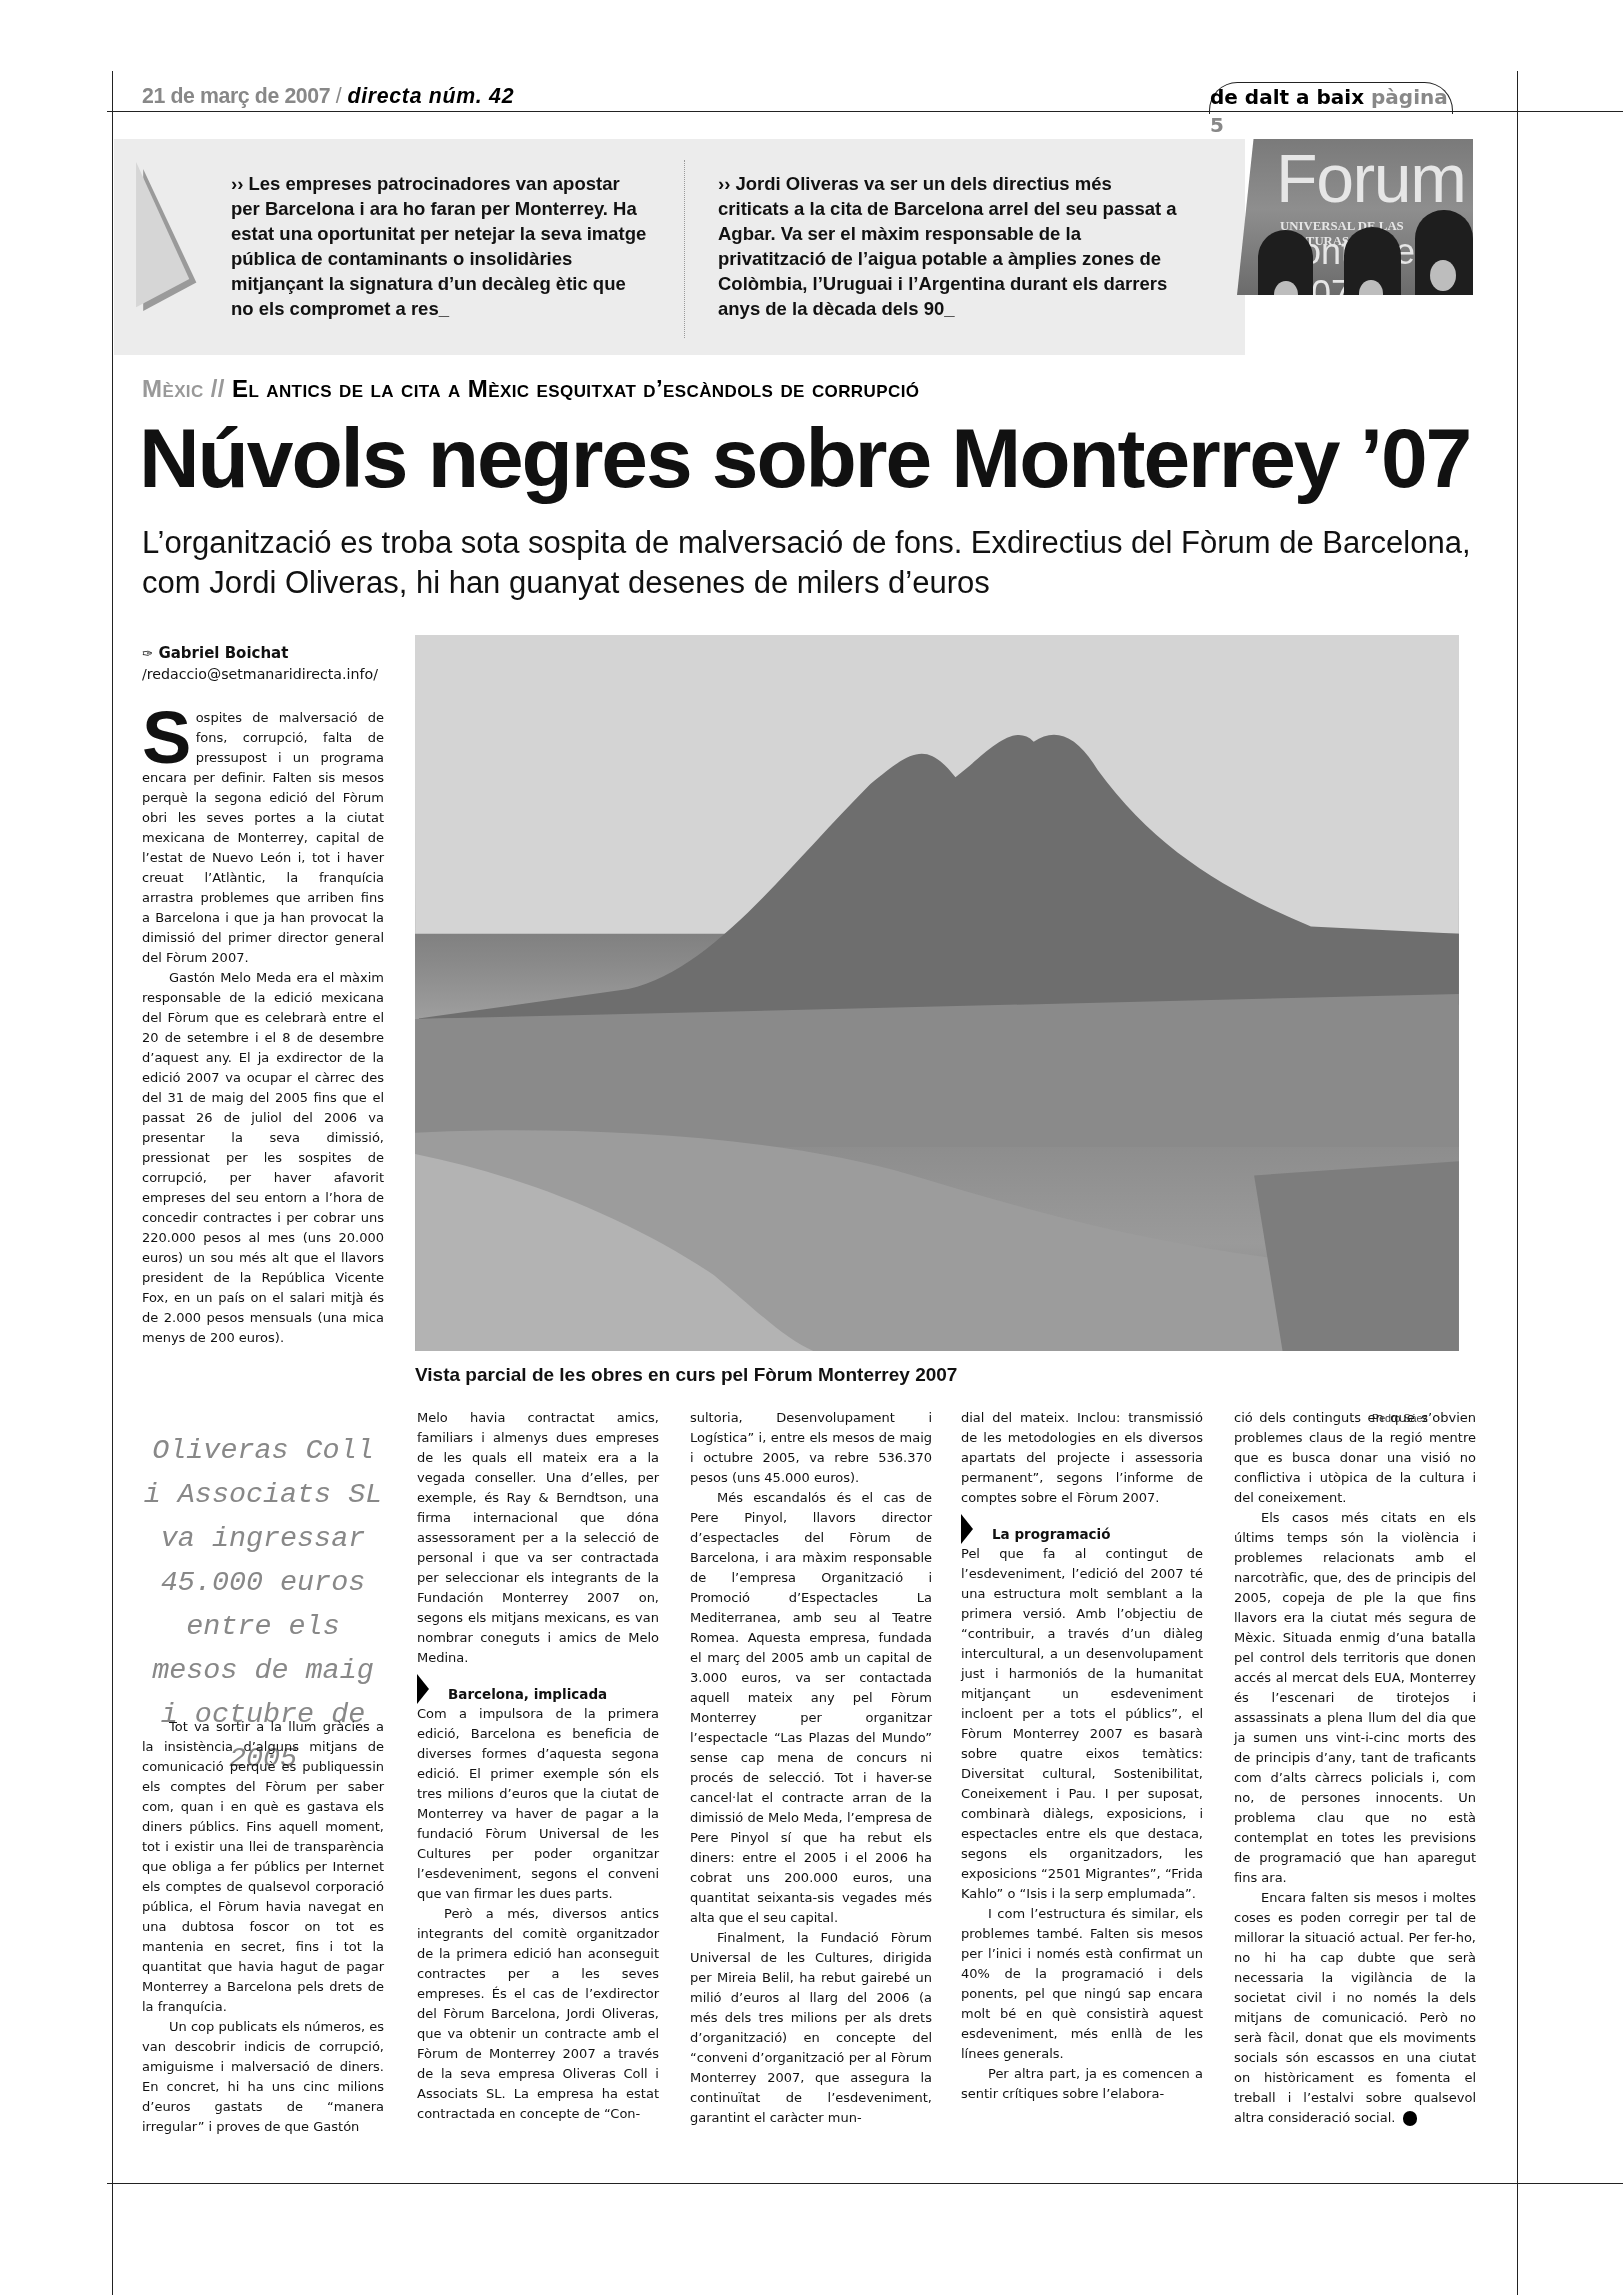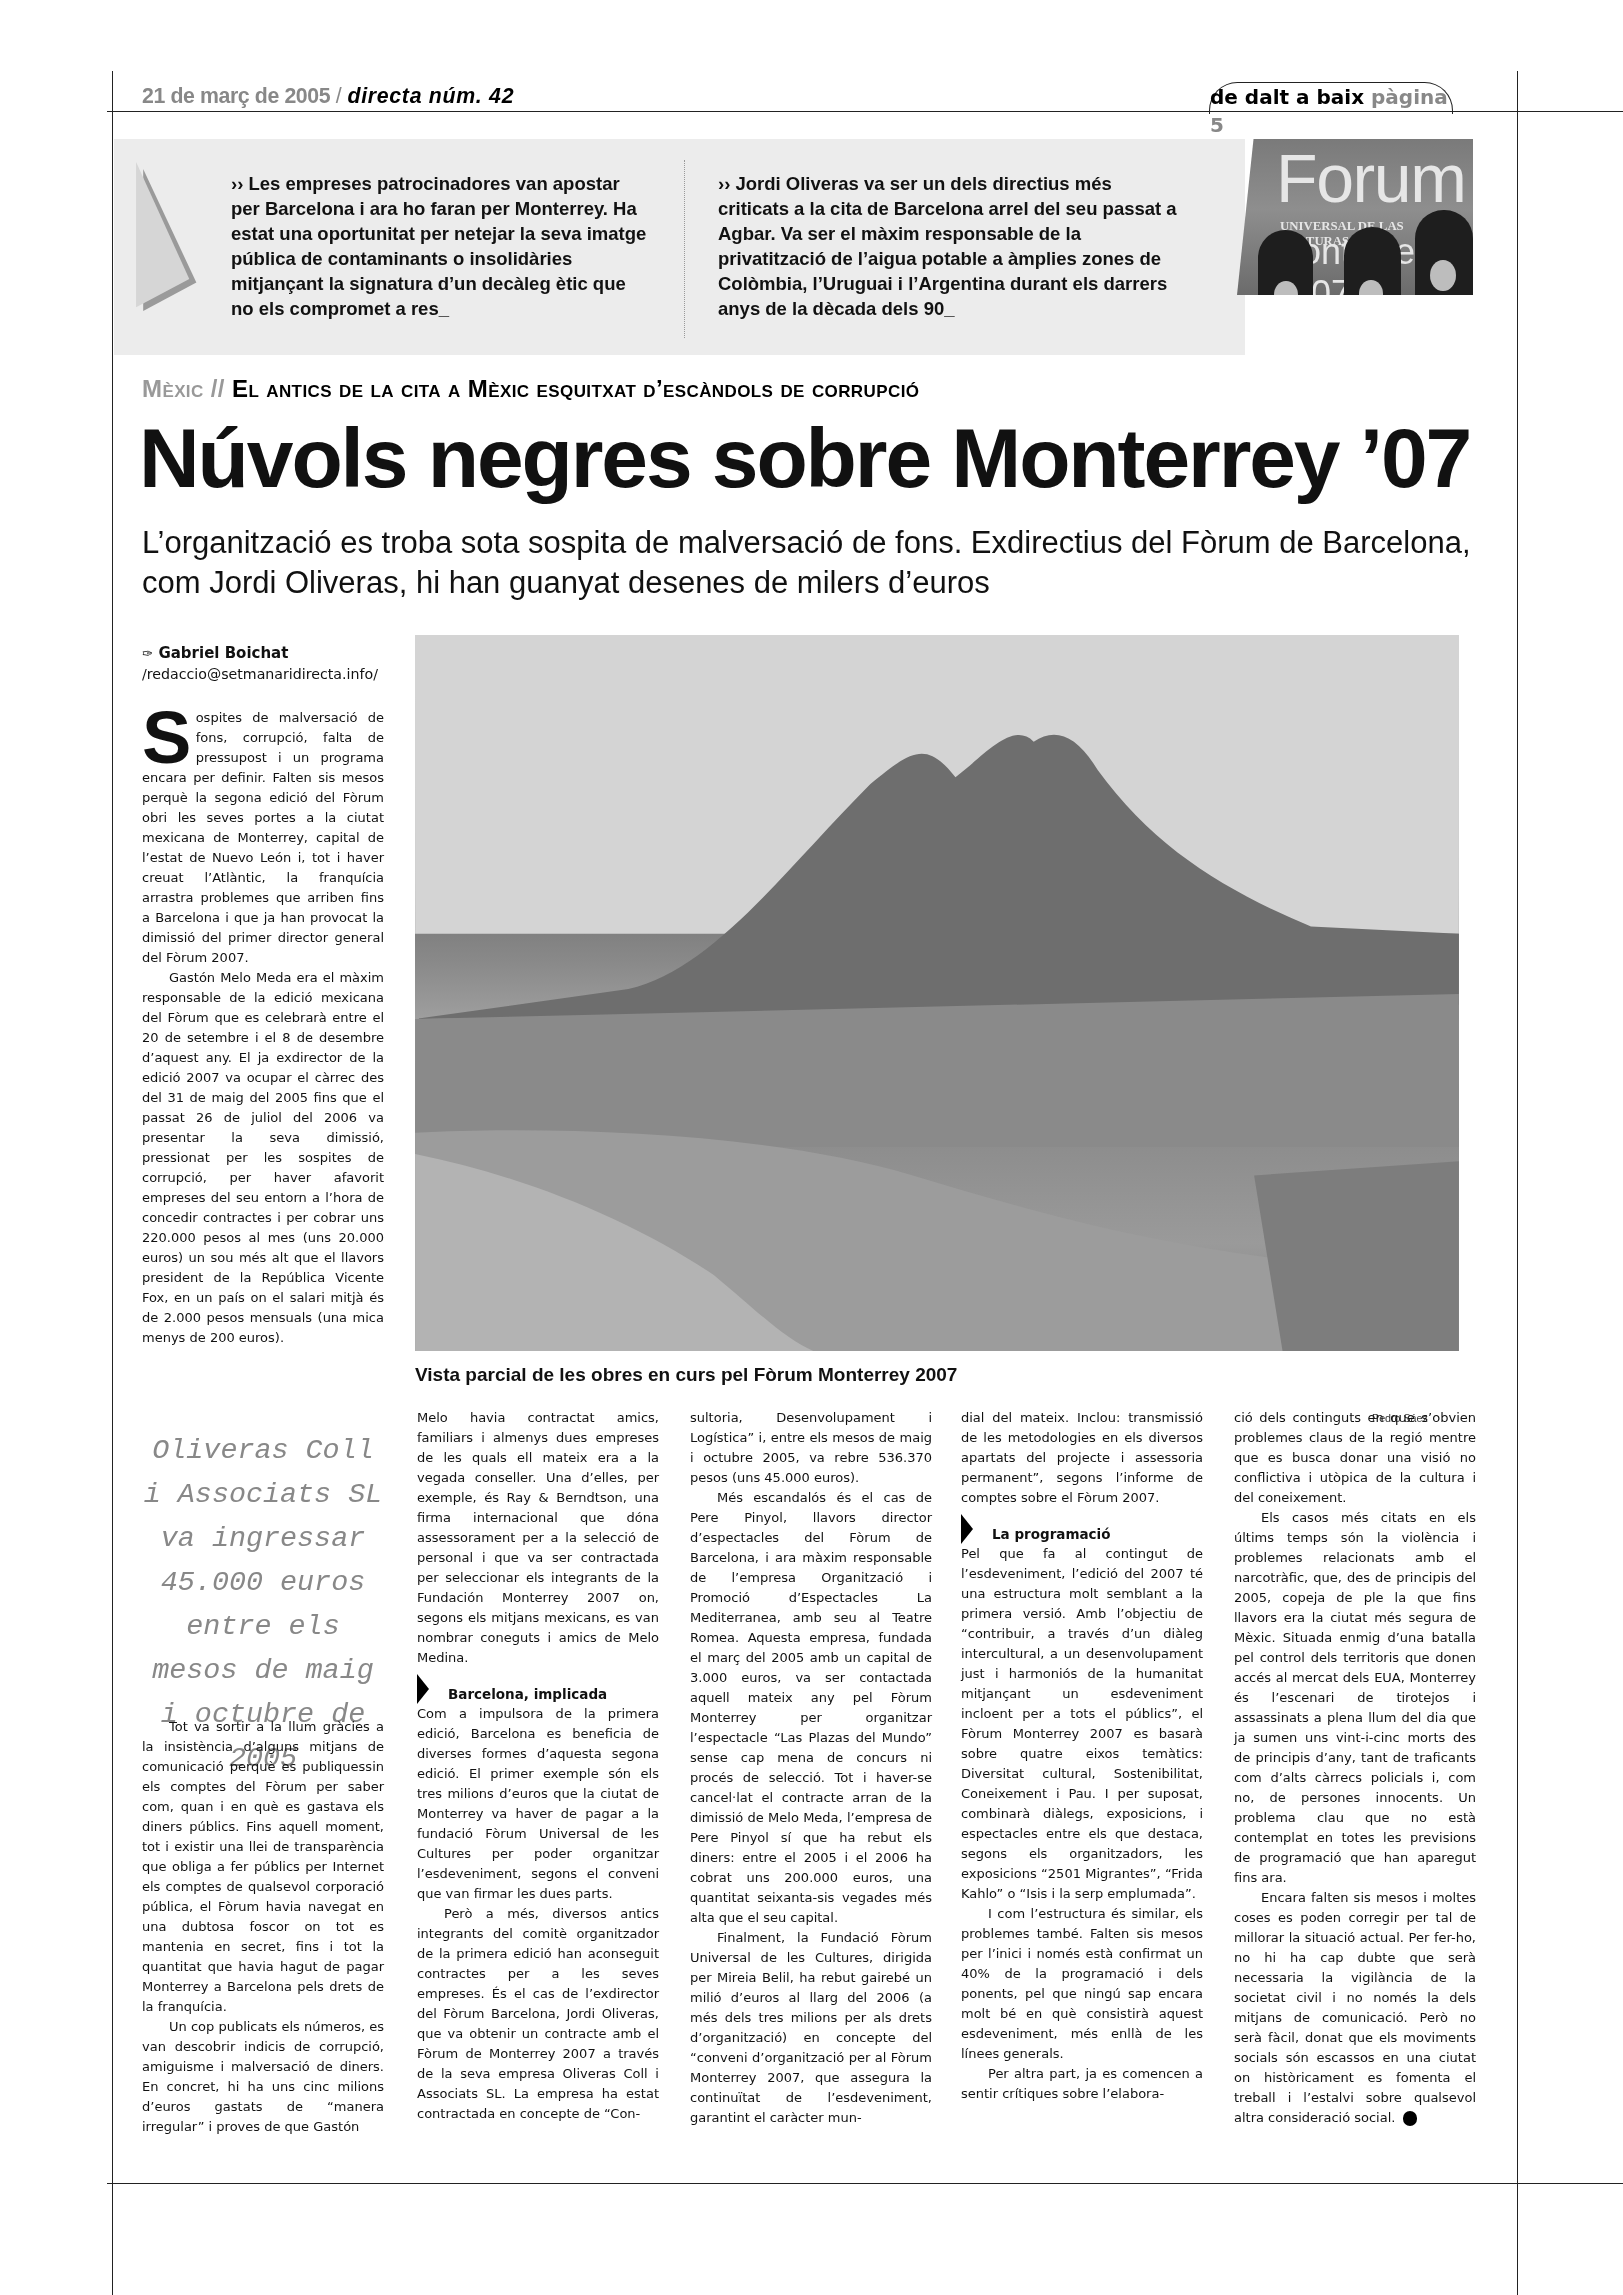--- a/index.html
+++ b/index.html
@@ -64,21 +64,21 @@
 </style>
 </head>
 <body>
 
 <div class="vline" style="left:112px; top:71px; height:2224px;"></div>
 <div class="vline" style="left:1517px; top:71px; height:2224px;"></div>
 <div class="hline" style="left:107px; top:111px; width:1517px;"></div>
 <div class="hline" style="left:107px; top:2183px; width:1517px;"></div>
 
 <div class="abs hdr-left">
-  <span class="hdr-date">21 de març de 2005</span><span class="hdr-slash">/</span><span class="hdr-issue">directa núm. 42</span>
+  <span class="hdr-date">21 de març de 2007</span><span class="hdr-slash">/</span><span class="hdr-issue">directa núm. 42</span>
 </div>
 <div class="abs hdr-tab">
   <span class="sec">de dalt a baix</span>
   <span class="page">pàgina 5</span>
 </div>
 
 <div class="abs banner"></div>
 <svg class="abs" style="left:129px; top:162px;" width="78" height="156" viewBox="0 0 110 220">
   <polygon points="20,10 95,170 20,210" fill="#9a9a9a"></polygon>
   <polygon points="10,0 85,165 10,205" fill="#d6d6d6"></polygon>

